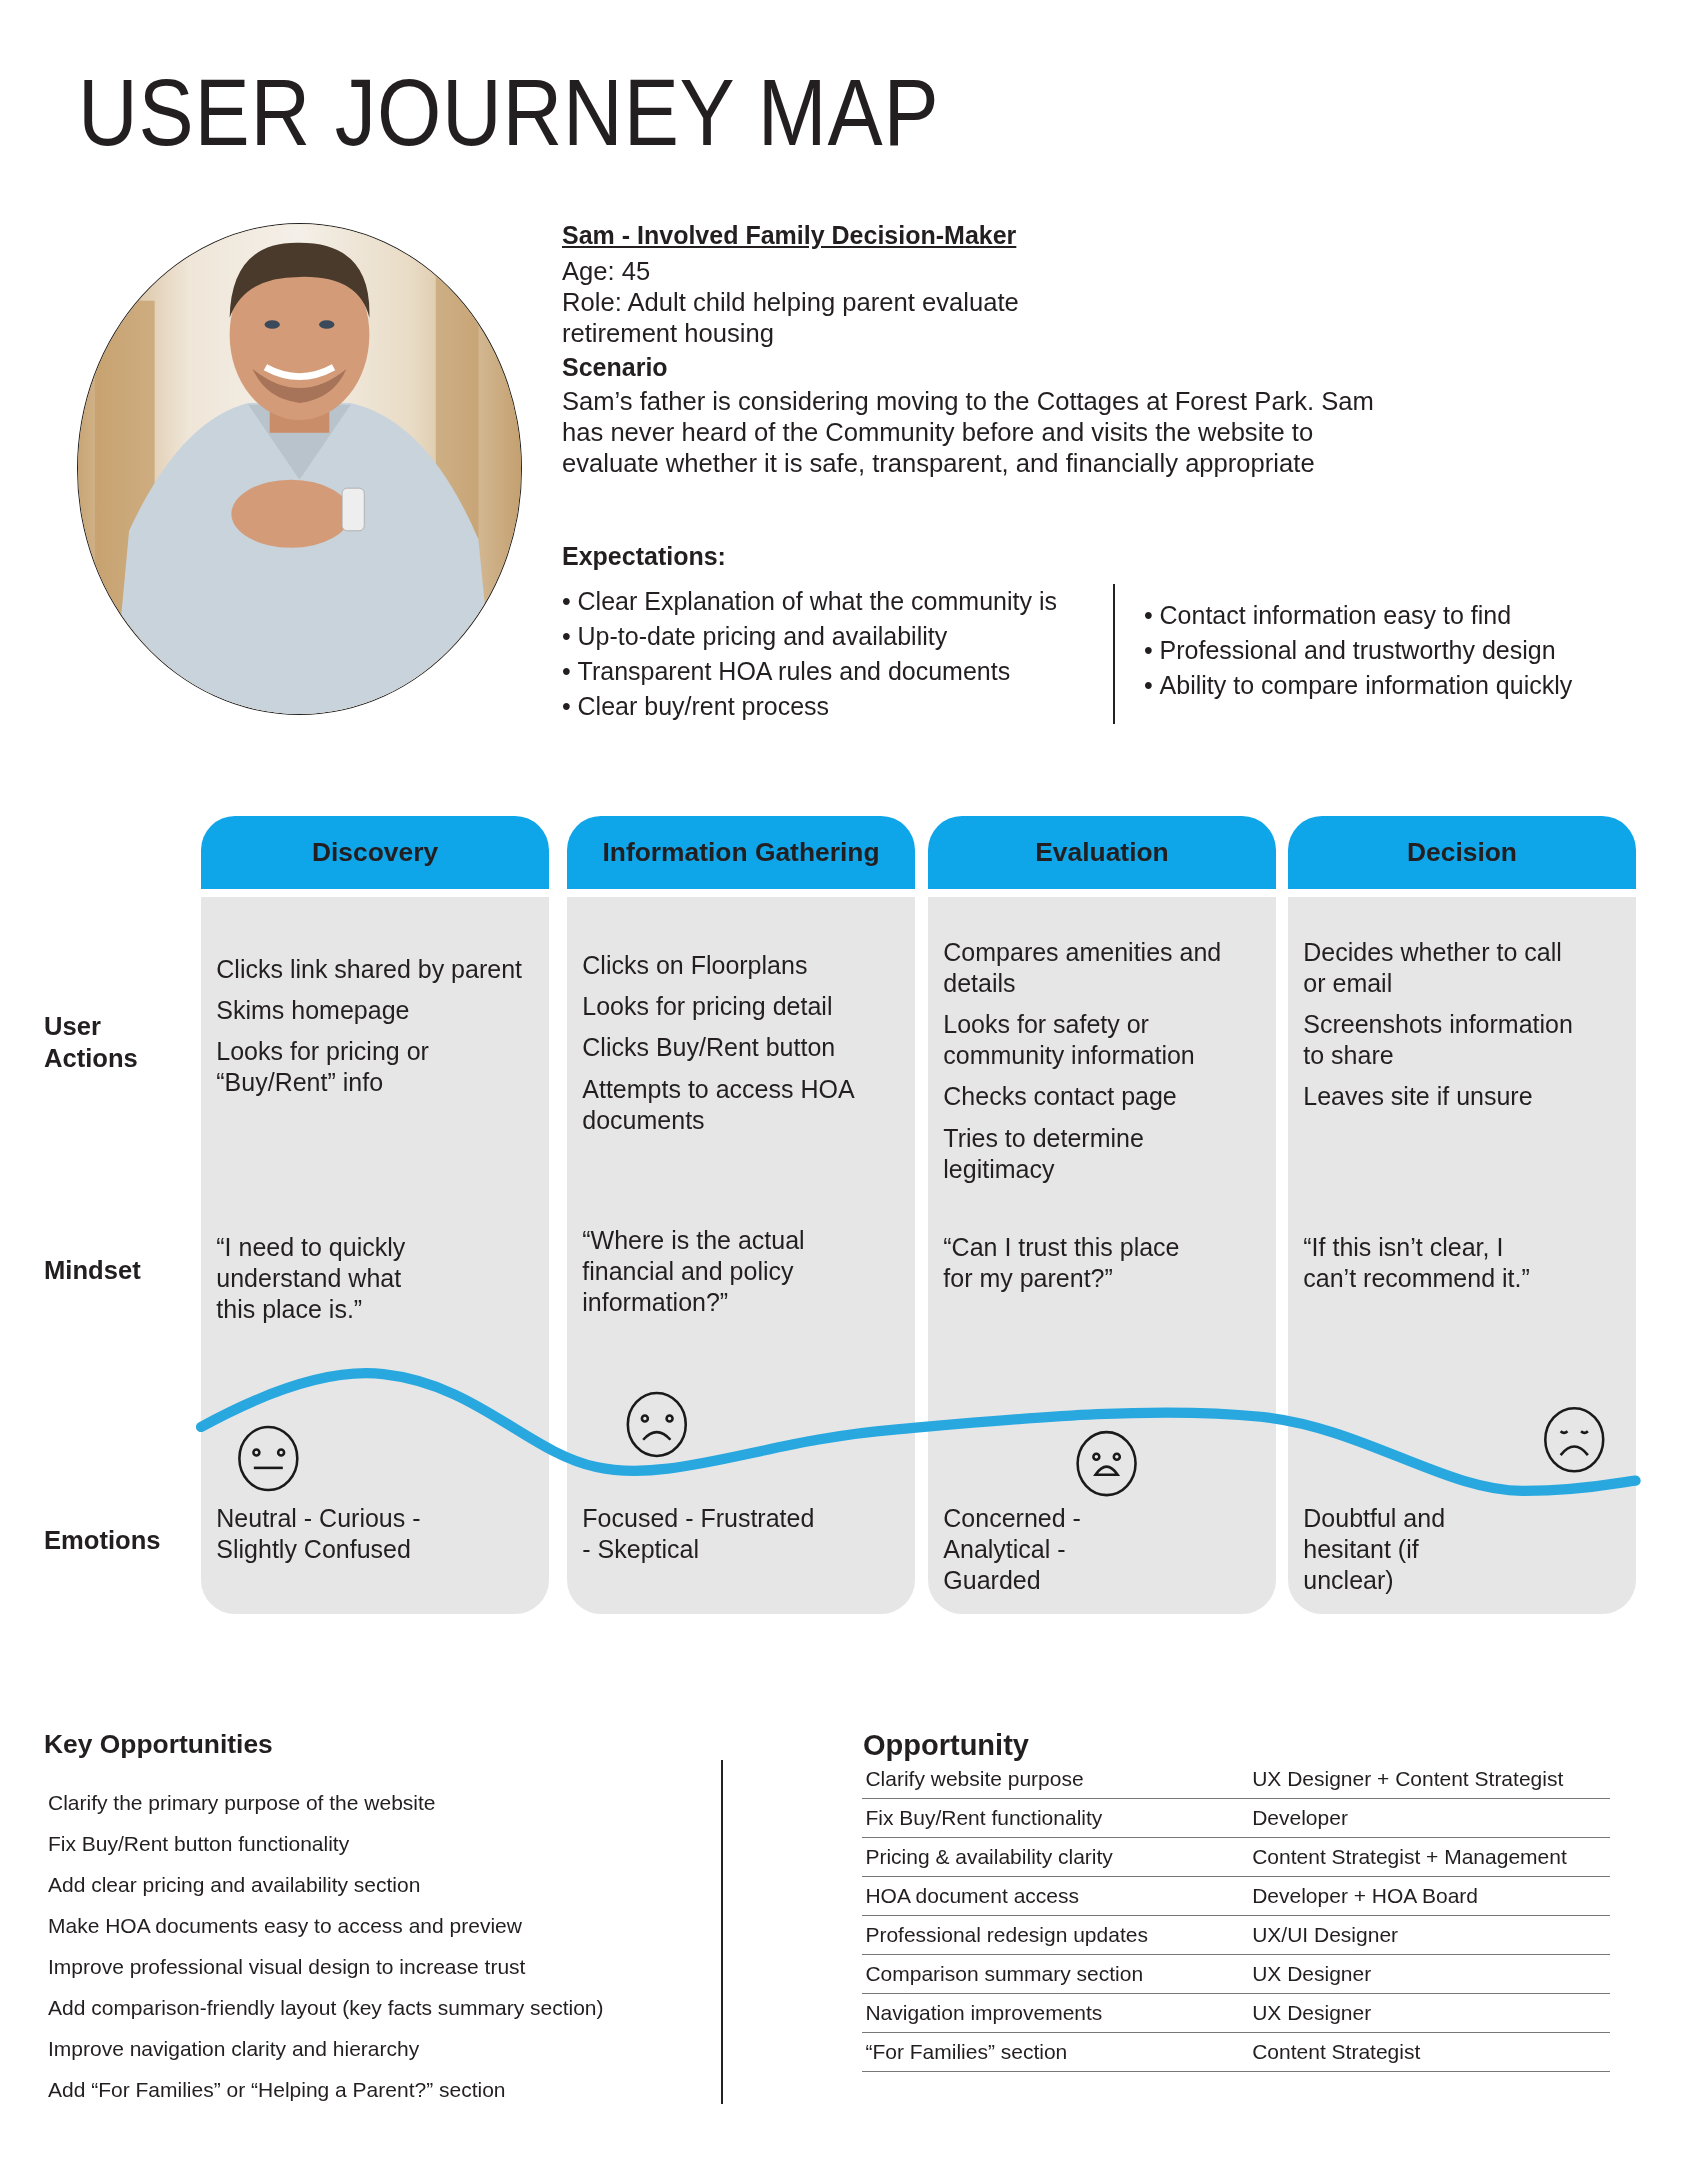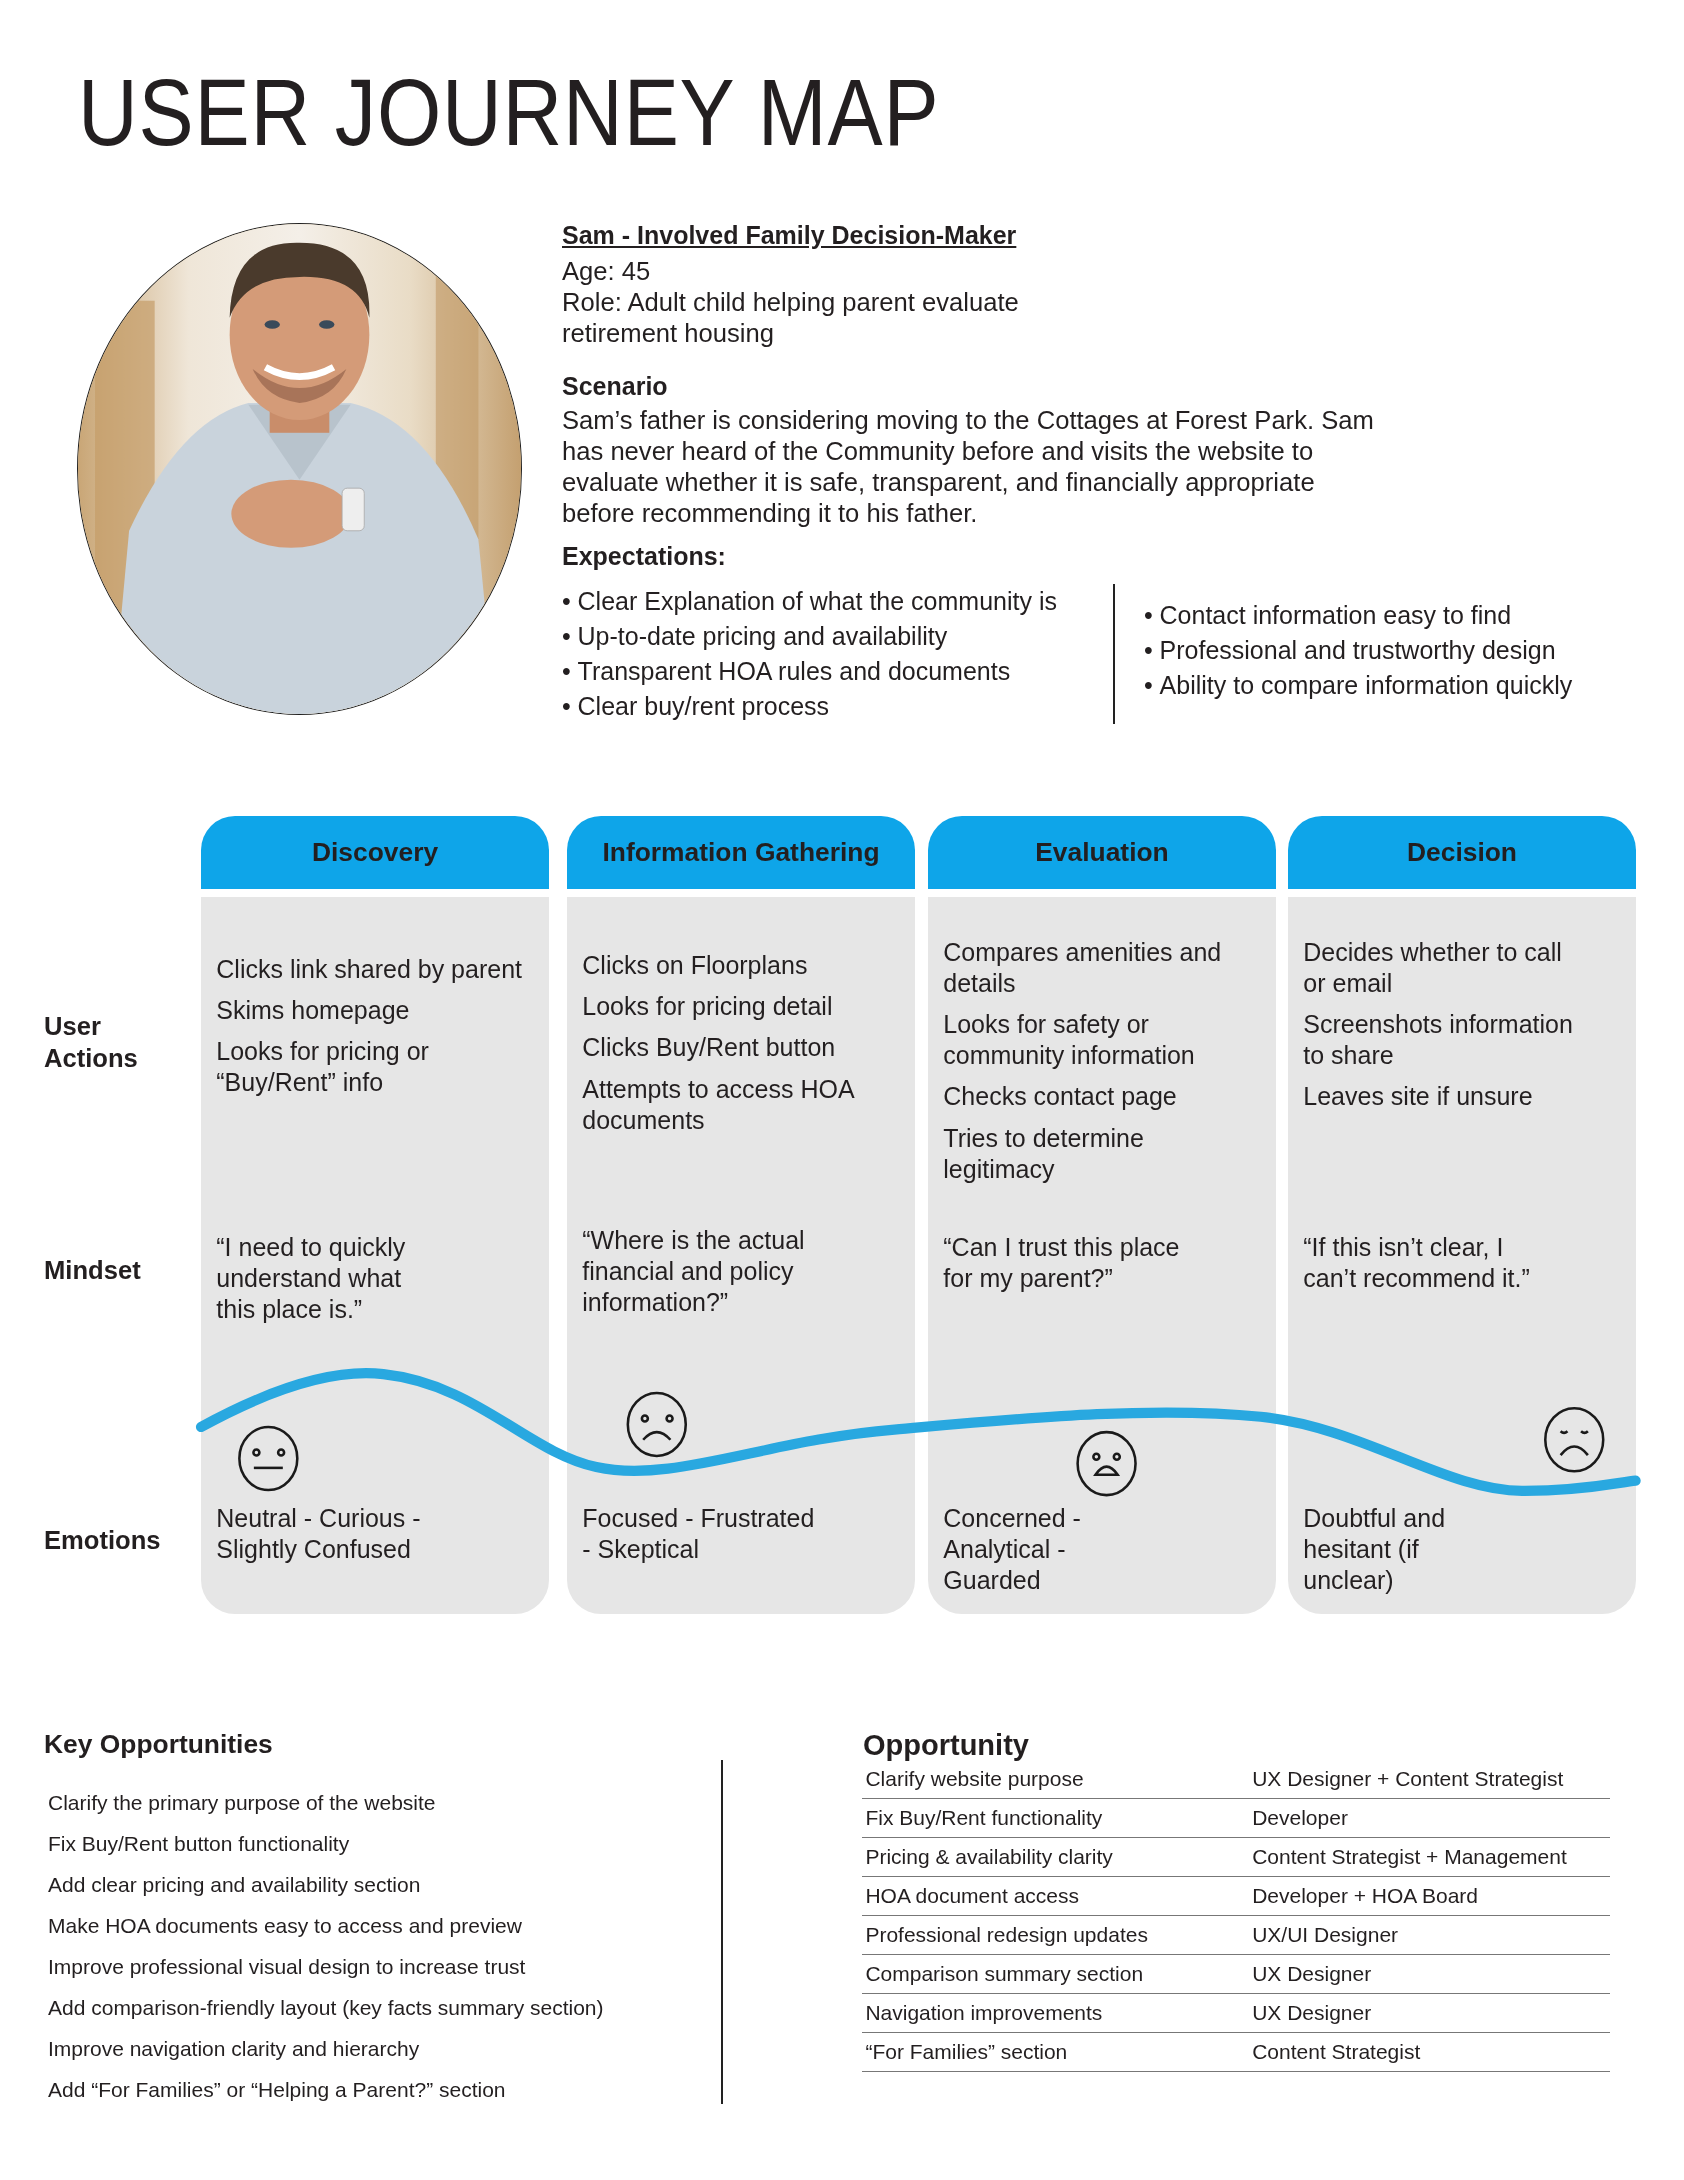--- a/index.html
+++ b/index.html
@@ -8,21 +8,21 @@
   .abs { position:absolute; }
 
   .title { left:78px; top:66px; font-size:94px; font-weight:400; letter-spacing:0.9px;
            line-height:1; transform:scaleX(0.88); transform-origin:left top; white-space:nowrap; }
 
   .photo { left:77px; top:223px; width:443px; height:490px; border-radius:50%;
            border:1.7px solid #222; overflow:hidden; background:#d9c7a8; }
 
   .persona { left:562px; top:220px; width:835px; font-size:25.6px; line-height:31px; }
   .persona .name { font-weight:700; font-size:25px; margin-bottom:5.1px;text-decoration:underline; }
-  .persona .h { font-weight:700; font-size:25px; margin-top:22px; margin-bottom:3.4px; }
+  .persona .h { font-weight:700; font-size:25px; margin-top:3px; margin-bottom:3.4px; }
   .persona p { margin:0; }
 
   .expect-title { left:562px; top:542px; font-weight:700; font-size:25px; }
   .expect-left { left:562px; top:584px; font-size:25px; line-height:35px; }
   .expect-right { left:1144px; top:598px; font-size:25px; line-height:35px; }
   .expect-divider { left:1113px; top:584px; width:1.7px; height:140px; background:#222; }
   .bullet::before { content:"\2022"; margin-right:6.8px; }
 
   .stage { position:absolute; width:348px; }
   .stage-head { height:73px; background:#0ea5e9; border-radius:34px 34px 0 0;
@@ -85,21 +85,20 @@
 
 <div class="abs persona">
   <div class="name">Sam - Involved Family Decision-Maker</div>
   <p>Age: 45</p>
   <p>Role: Adult child helping parent evaluate</p>
   <p>retirement housing</p>
   <div class="h">Scenario</div>
   <p>Sam’s father is considering moving to the Cottages at Forest Park. Sam</p>
   <p>has never heard of the Community before and visits the website to</p>
   <p>evaluate whether it is safe, transparent, and financially appropriate</p>
-  <p>before recommending it to his father.</p>
 </div>
 
 <div class="abs expect-title">Expectations:</div>
 <div class="abs expect-left">
   <div class="bullet">Clear Explanation of what the community is</div>
   <div class="bullet">Up-to-date pricing and availability</div>
   <div class="bullet">Transparent HOA rules and documents</div>
   <div class="bullet">Clear buy/rent process</div>
 </div>
 <div class="abs expect-divider"></div>

